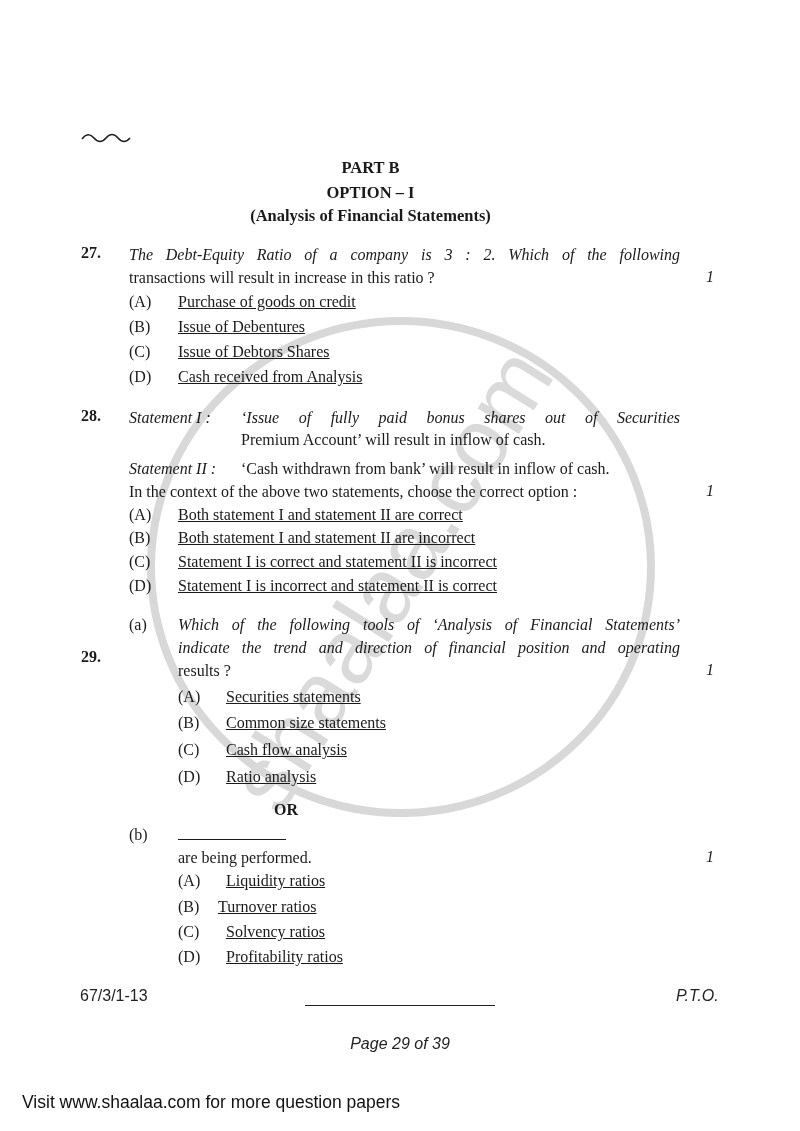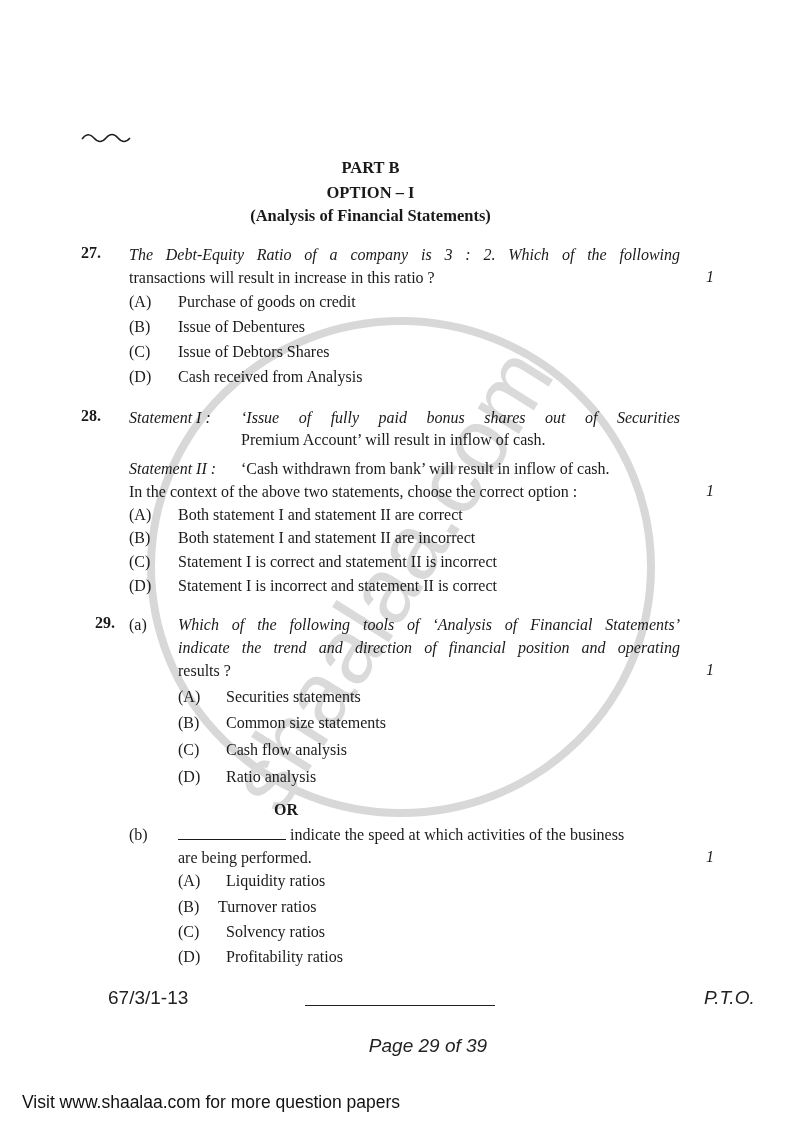--- a/index.html
+++ b/index.html
@@ -10,24 +10,24 @@
   }
   .abs { position: absolute; }
   .wave { left: 80px; top: 128px; width: 60px; height: 18px; }
   .watermark { left: 146px; top: 315px; width: 510px; height: 505px; pointer-events: none; }
   .heading { left: 0; width: 741px; text-align: center; font-weight: bold; font-size: 16.5px; }
   .qnum { font-weight: bold; font-size: 16px; }
   .txt { font-size: 16px; line-height: 24px; white-space: nowrap; }
   .just { text-align: justify; text-align-last: justify; white-space: normal; font-style: italic; }
   .marks { left: 706px; font-style: italic; font-size: 16px; }
   .opt-label { font-size: 16px; }
-  .opt-text { font-size: 16px; white-space: nowrap; }
+  .opt-text { font-size: 16px; white-space: nowrap; text-decoration: underline; }
   .italic { font-style: italic; }
   .blank { display: inline-block; width: 108px; border-bottom: 1px solid #1a1a1a; height: 14px; vertical-align: baseline; margin-right: 4px; }
-  .footer { font-family: "Liberation Sans", "DejaVu Sans", sans-serif; font-size: 19px; color: #222; margin-left: 28px; }
+  .footer { font-family: "Liberation Sans", "DejaVu Sans", sans-serif; font-size: 16px; color: #222; }
   .page-center { left: 305px; width: 190px; text-align: center; font-style: italic; }
   .page-rule { left: 305px; top: 1005px; width: 190px; height: 0; border-top: 1.5px solid #222; }
   .visit { left: 22px; top: 1092px; font-family: "Liberation Sans", "DejaVu Sans", sans-serif; font-size: 17.5px; color: #111; }
 </style>
 </head>
 <body>
 
 <svg class="abs wave" viewBox="0 0 60 18">
   <path d="M2 11 Q 8 3 14 10 T 26 10 T 38 10 T 50 10" fill="none" stroke="#222" stroke-width="1.6"></path>
 </svg>
@@ -66,41 +66,41 @@
 
 <div class="abs opt-label" style="left:129px; top:506px;">(A)</div>
 <div class="abs opt-text" style="left:178px; top:506px;">Both statement I and statement II are correct</div>
 <div class="abs opt-label" style="left:129px; top:529px;">(B)</div>
 <div class="abs opt-text" style="left:178px; top:529px;">Both statement I and statement II are incorrect</div>
 <div class="abs opt-label" style="left:129px; top:553px;">(C)</div>
 <div class="abs opt-text" style="left:178px; top:553px;">Statement I is correct and statement II is incorrect</div>
 <div class="abs opt-label" style="left:129px; top:577px;">(D)</div>
 <div class="abs opt-text" style="left:178px; top:577px;">Statement I is incorrect and statement II is correct</div>
 
-<div class="abs qnum" style="left:81px; top:614px;margin-left:14px;">29.</div>
+<div class="abs qnum" style="left:81px; top:648px;">29.</div>
 <div class="abs txt" style="left:129px; top:613px;">(a)</div>
 <div class="abs txt just" style="left:178px; top:613px; width:502px;">Which of the following tools of ‘Analysis of Financial Statements’</div>
 <div class="abs txt just" style="left:178px; top:636px; width:502px;">indicate the trend and direction of financial position and operating</div>
 <div class="abs txt" style="left:178px; top:659px;">results ?</div>
 <div class="abs marks" style="top:661px;">1</div>
 
 <div class="abs opt-label" style="left:178px; top:688px;">(A)</div>
 <div class="abs opt-text" style="left:226px; top:688px;">Securities statements</div>
 <div class="abs opt-label" style="left:178px; top:714px;">(B)</div>
 <div class="abs opt-text" style="left:226px; top:714px;">Common size statements</div>
 <div class="abs opt-label" style="left:178px; top:741px;">(C)</div>
 <div class="abs opt-text" style="left:226px; top:741px;">Cash flow analysis</div>
 <div class="abs opt-label" style="left:178px; top:768px;">(D)</div>
 <div class="abs opt-text" style="left:226px; top:768px;">Ratio analysis</div>
 
 <div class="abs qnum" style="left:274px; top:801px;">OR</div>
 
 <div class="abs txt" style="left:129px; top:823px;">(b)</div>
 <div class="abs txt" style="left:178px; top:823px;">
-  <span class="blank"></span><span>indicate the speed at which activities of the business</span>
+  <span class="blank"></span>
 </div>
 <div class="abs txt" style="left:178px; top:846px;">are being performed.</div>
 <div class="abs marks" style="top:848px;">1</div>
 
 <div class="abs opt-label" style="left:178px; top:872px;">(A)</div>
 <div class="abs opt-text" style="left:226px; top:872px;">Liquidity ratios</div>
 <div class="abs opt-label" style="left:178px; top:898px;">(B)</div>
 <div class="abs opt-text" style="left:218px; top:898px;">Turnover ratios</div>
 <div class="abs opt-label" style="left:178px; top:923px;">(C)</div>
 <div class="abs opt-text" style="left:226px; top:923px;">Solvency ratios</div>

